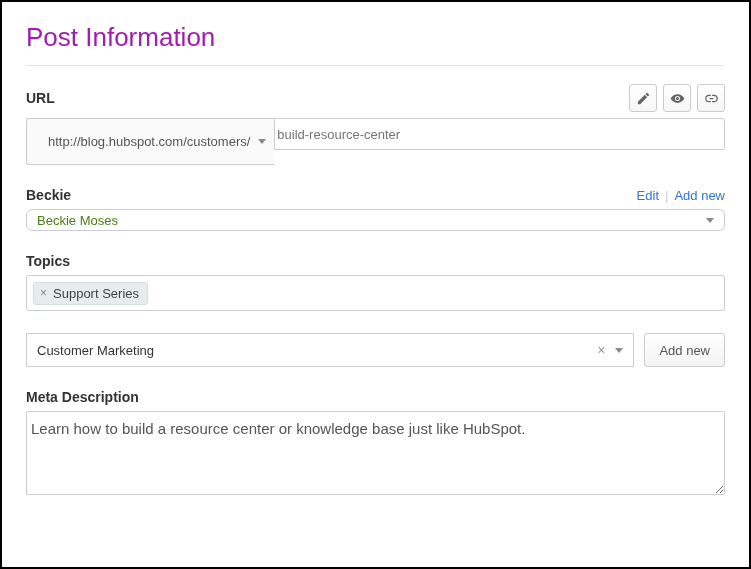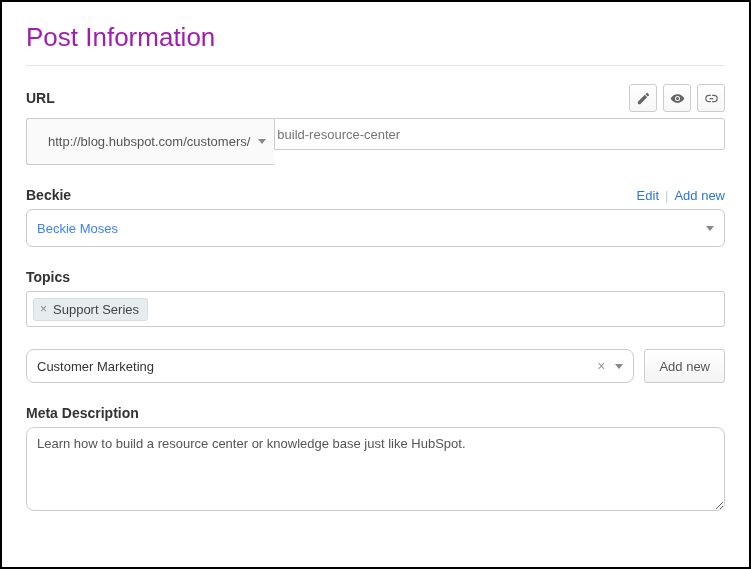--- a/index.html
+++ b/index.html
@@ -92,29 +92,29 @@
     border: 1px solid #ccc;
     border-top-right-radius: 3px;
     border-bottom-right-radius: 3px;
     padding: 0 2px;
     font-size: 13px;
     color: #999;
     background: #fff;
   }
   .select-row {
     width: 100%;
-    height: 38px;
+    height: 22px;
     border: 1px solid #ccc;
     border-radius: 6px;
     background: #fff;
     display: flex;
     align-items: center;
     padding: 0 10px;
     font-size: 13px;
-    color: #3b82f6;
+    color: #4d7c0f;
     cursor: pointer;
     justify-content: space-between;
   }
   .caret {
     width: 0; height: 0;
     border-left: 4px solid transparent;
     border-right: 4px solid transparent;
     border-top: 5px solid #888;
     display: inline-block;
   }
@@ -149,21 +149,21 @@
   }
   .campaign-row {
     display: flex;
     gap: 10px;
     align-items: stretch;
   }
   .campaign-select {
     flex: 1;
     height: 34px;
     border: 1px solid #ccc;
-    border-radius: 8px;
+    border-radius: 1px;
     background: #fff;
     display: flex;
     align-items: center;
     padding: 0 10px;
     font-size: 13px;
     color: #333;
     cursor: pointer;
     justify-content: space-between;
   }
   .campaign-right {
@@ -184,23 +184,23 @@
     border-radius: 3px;
     background: linear-gradient(#fff,#f4f4f4);
     font-size: 13px;
     color: #555;
     cursor: pointer;
   }
   textarea.meta {
     width: 100%;
     height: 84px;
     border: 1px solid #ccc;
-    border-radius: 8px;
-    padding: 8px 10px;
-    font-size: 13px;
+    border-radius: 2px;
+    padding: 8px 4px;
+    font-size: 15px;
     color: #555;
     font-family: inherit;
     resize: both;
   }
 </style>
 </head>
 <body>
 
 <div class="outer">
   <h1 class="page-title">Post Information</h1>

